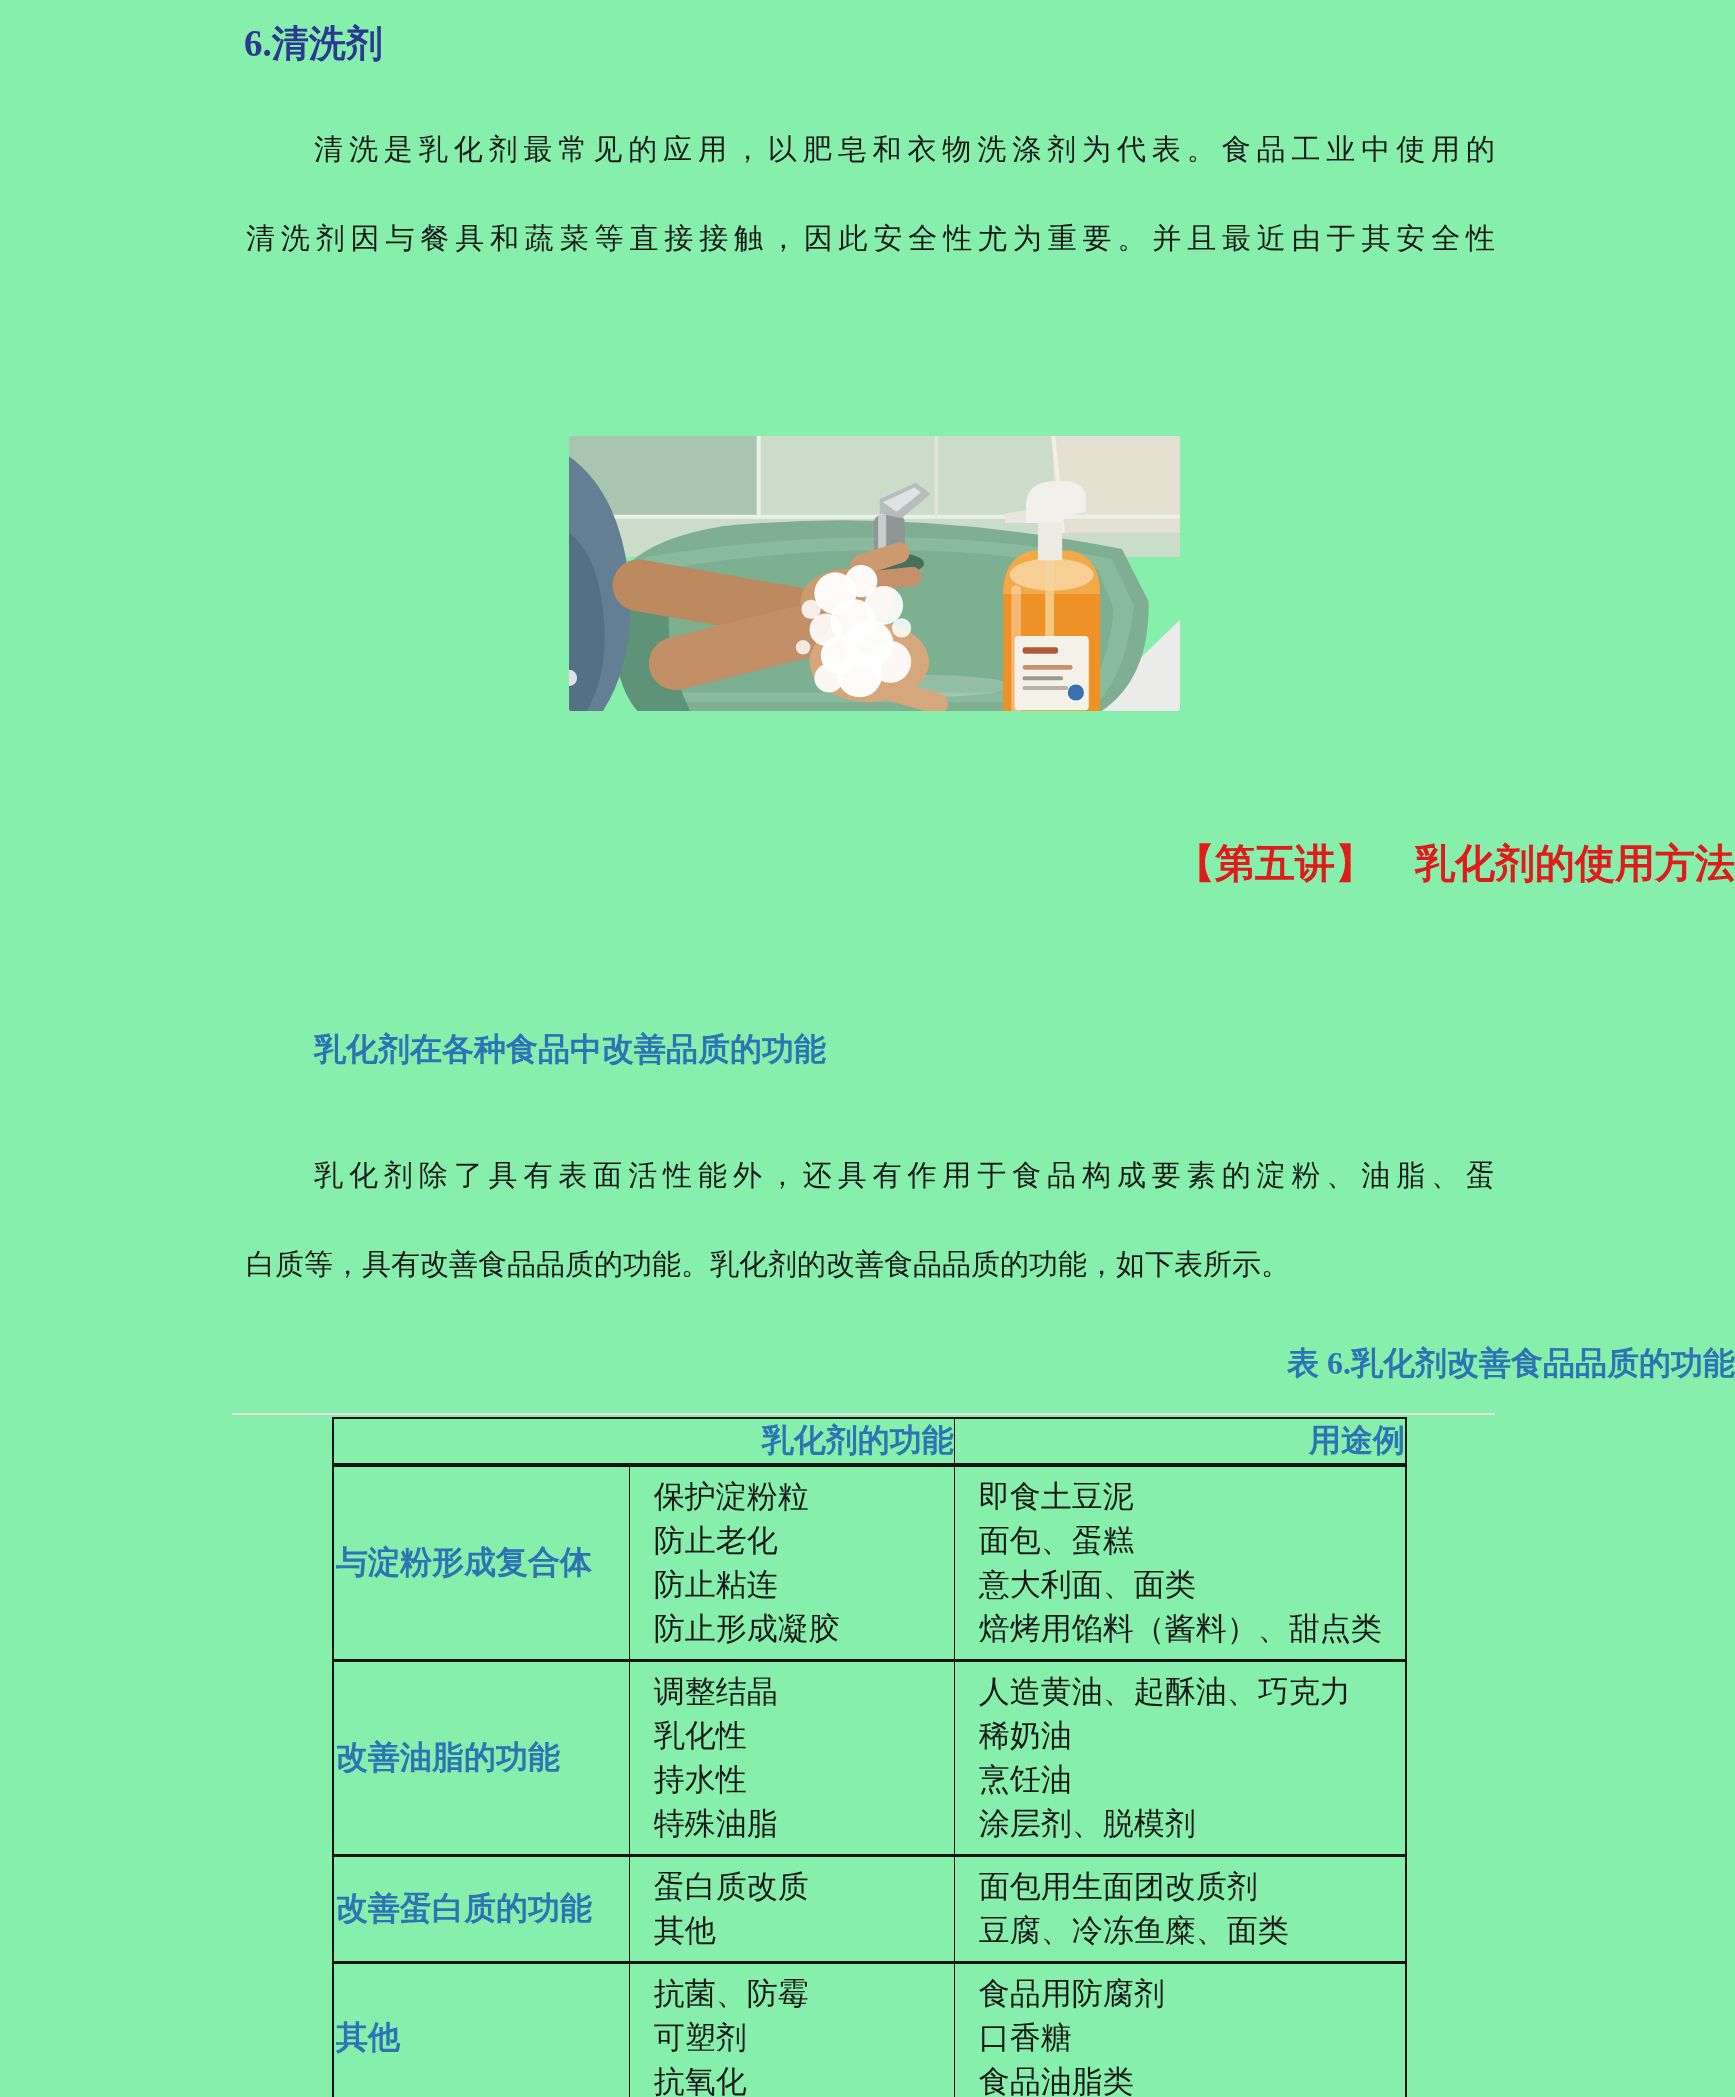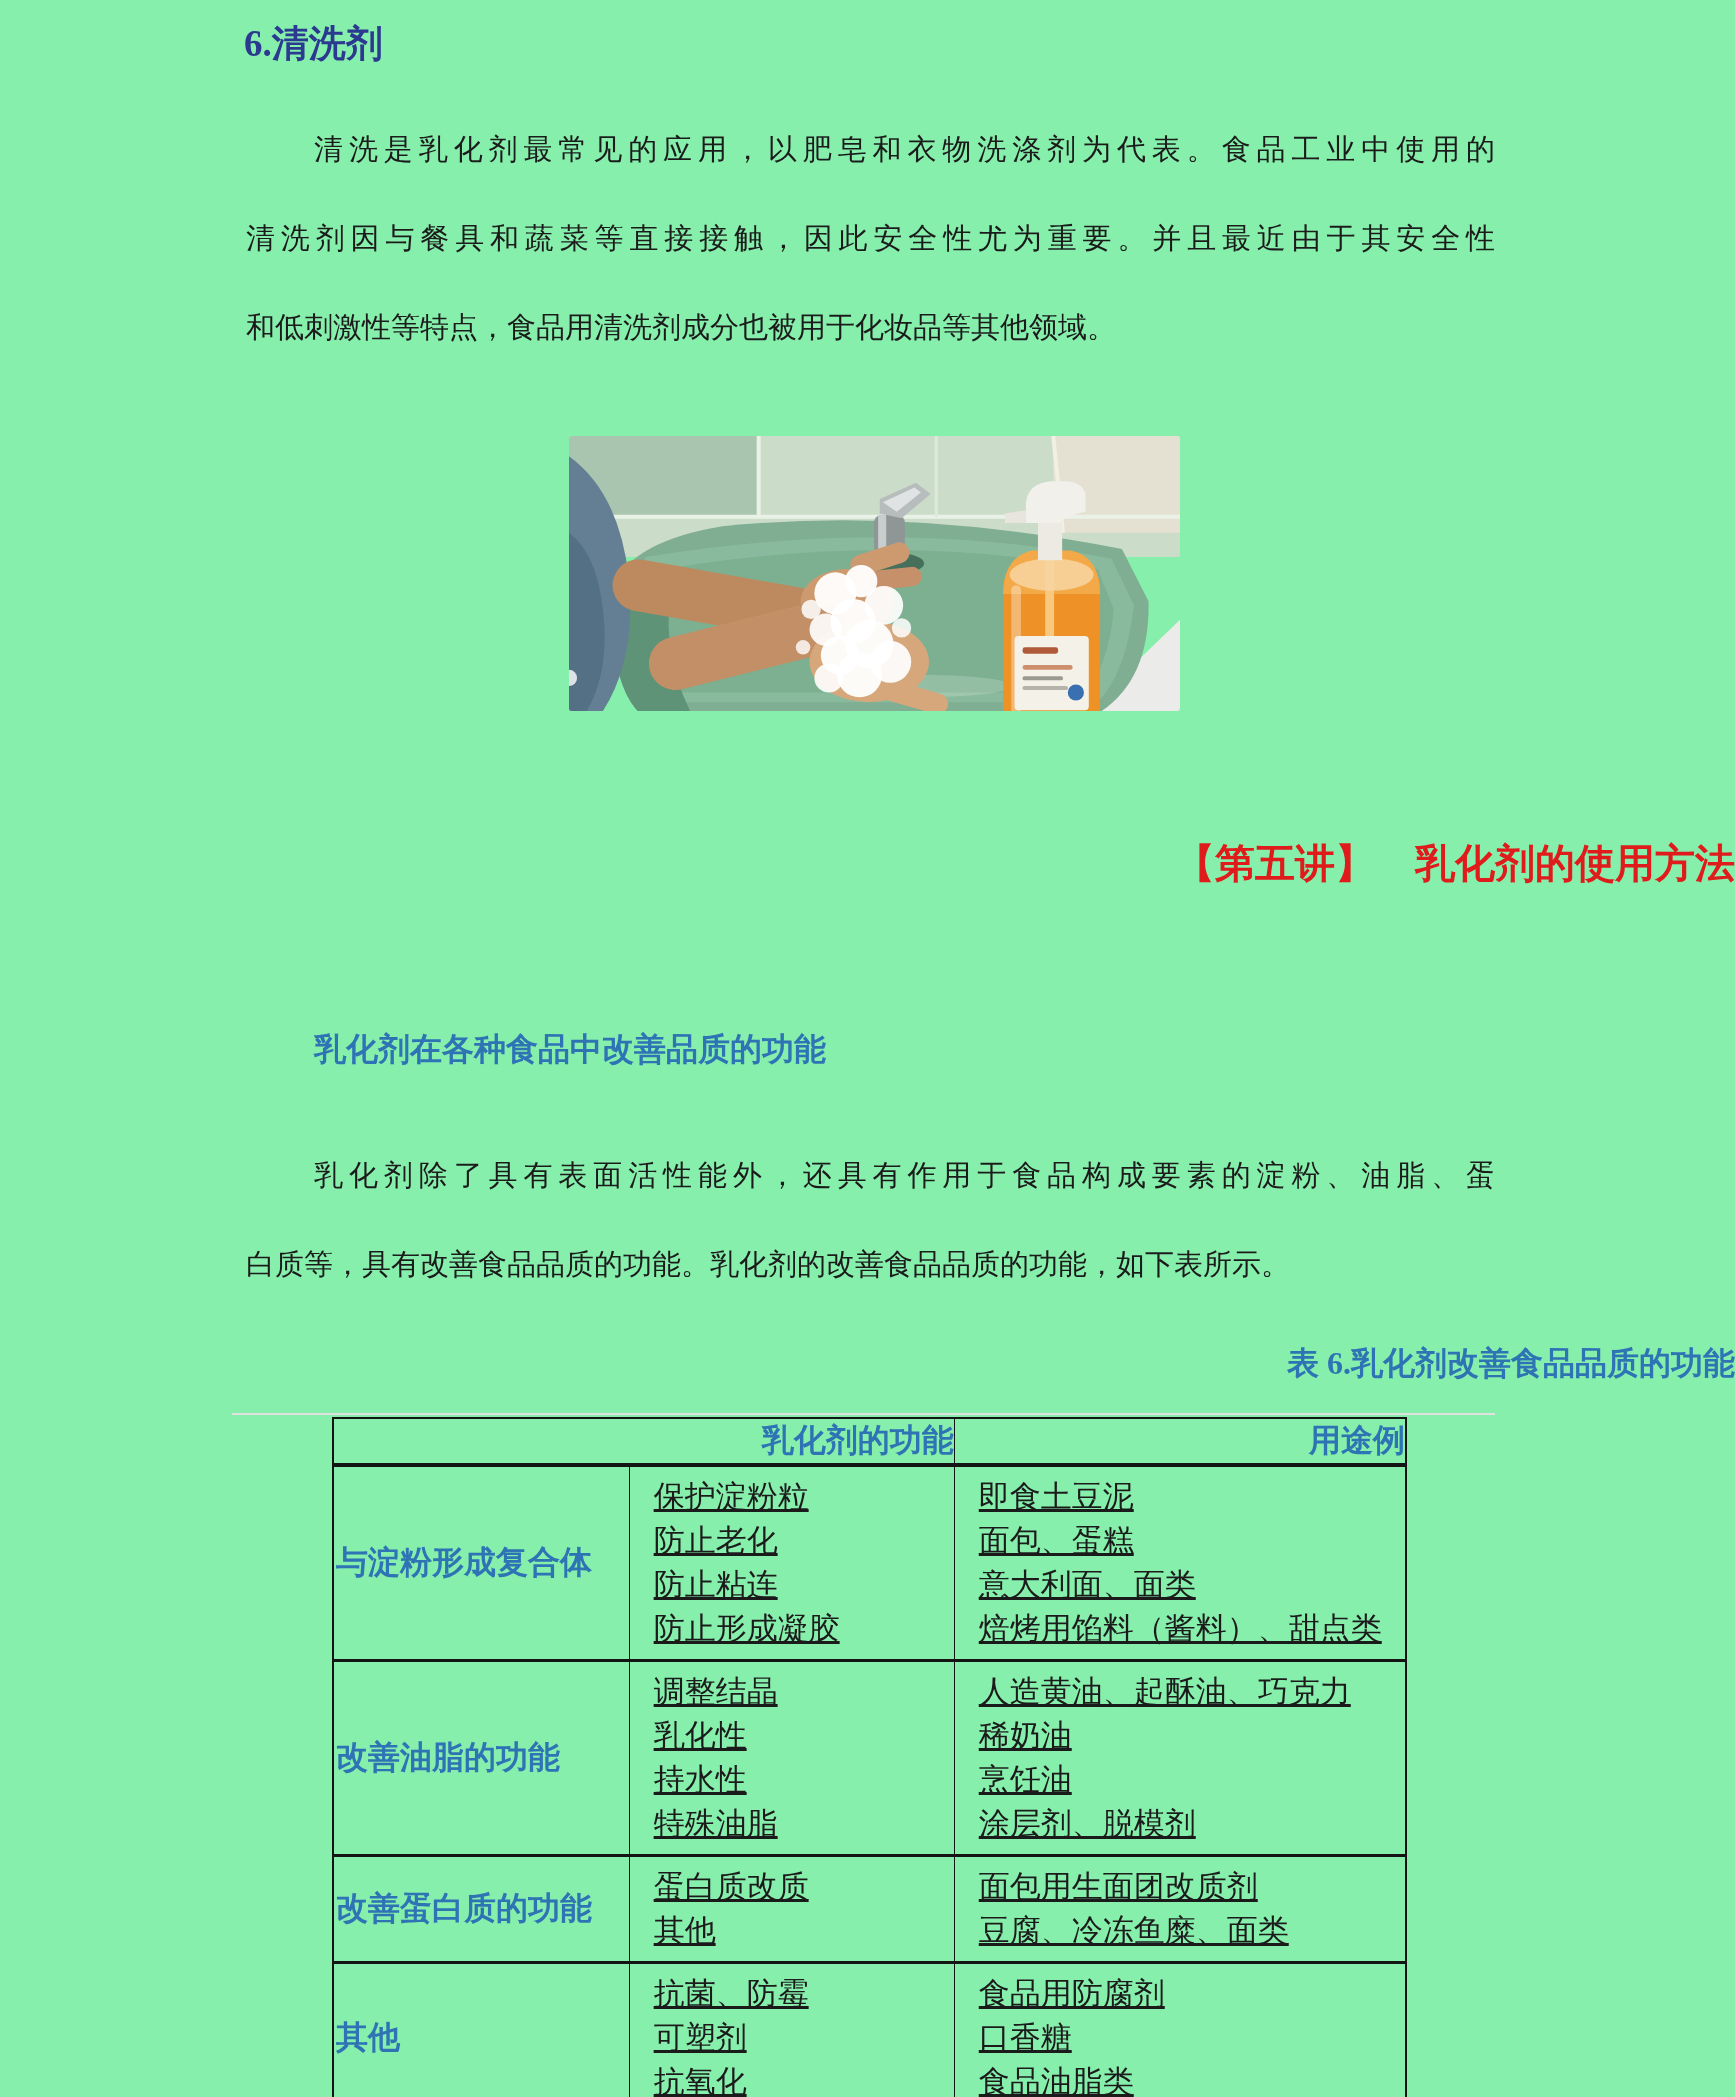--- a/index.html
+++ b/index.html
@@ -109,33 +109,32 @@
   .col-cat{width:27.6%;}
   .col-func{width:30.3%;}
   .col-use{width:42.1%;}
   .cat-cell{
     color:var(--accent-blue);
     font-weight:bold;
     font-size:32px;
     padding-left:2px;
   }
   .cell-lines{ padding:8px 0 8px 24px; }
-  .cell-lines .tline{ line-height:44px; white-space:nowrap;text-decoration:underline; }
+  .cell-lines .tline{ line-height:44px; white-space:nowrap; }
 </style>
 </head>
 <body>
 
 <div class="page">
 
   <div class="section-heading">6.清洗剂</div>
 
   <div class="para" id="para1">
     <div class="line justify indent">清洗是乳化剂最常见的应用，以肥皂和衣物洗涤剂为代表。食品工业中使用的</div>
     <div class="line justify">清洗剂因与餐具和蔬菜等直接接触，因此安全性尤为重要。并且最近由于其安全性</div>
-    <div class="line">和低刺激性等特点，食品用清洗剂成分也被用于化妆品等其他领域。</div>
   </div>
 
   <div class="photo">
     <svg viewBox="0 0 757 341" preserveAspectRatio="none">
 
       <g>
         <rect x="0" y="0" width="757" height="150" fill="#CBDCC8"></rect>
         <rect x="0" y="0" width="235" height="100" fill="#A9C5AF"></rect>
         <rect x="600" y="0" width="157" height="120" fill="#E4E1D2"></rect>
         <line x1="0" y1="100" x2="757" y2="100" stroke="#EAF2E8" stroke-width="5"></line>

